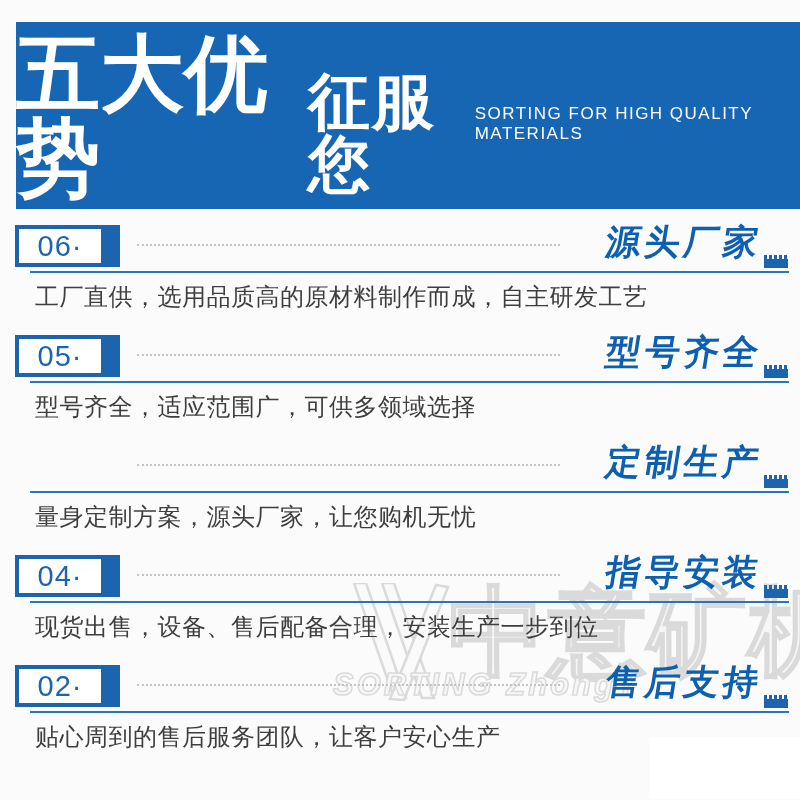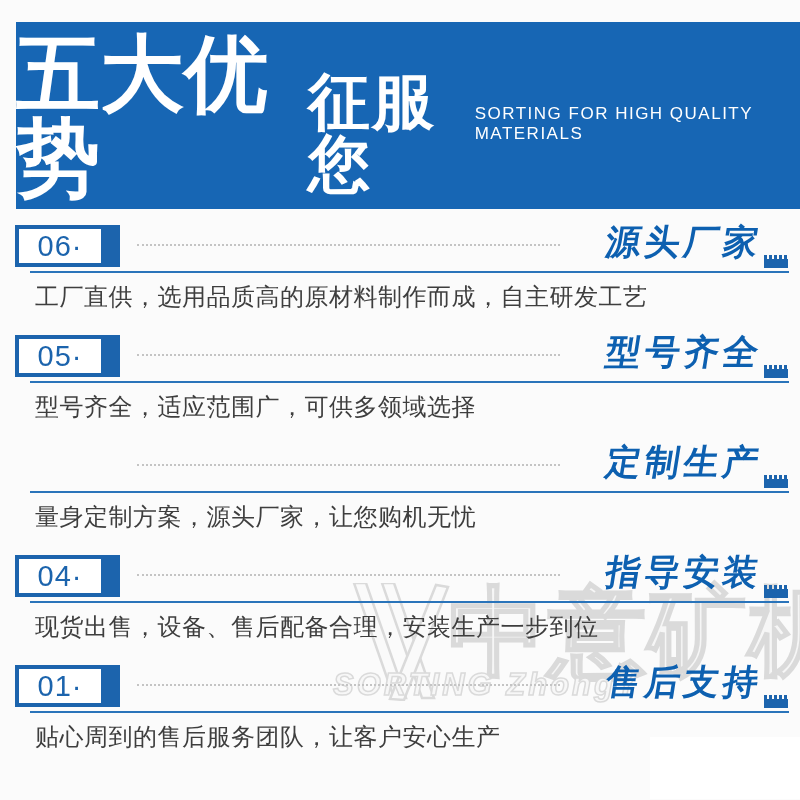--- a/index.html
+++ b/index.html
@@ -109,21 +109,21 @@
     </div>
     <div class="dotline"></div>
     <div class="row-title">指导安装</div>
     <div class="comb"></div>
     <div class="underline"></div>
     <div class="desc">现货出售，设备、售后配备合理，安装生产一步到位</div>
   </div>
 
   <div class="row row-5">
     <div class="badge">
-      <span class="badge-num">01·</span>
+      <span class="badge-num">02·</span>
       <span class="badge-fill"></span>
     </div>
     <div class="dotline"></div>
     <div class="row-title">售后支持</div>
     <div class="comb"></div>
     <div class="underline"></div>
     <div class="desc">贴心周到的售后服务团队，让客户安心生产</div>
   </div>
 
   <div class="corner-patch"></div>

